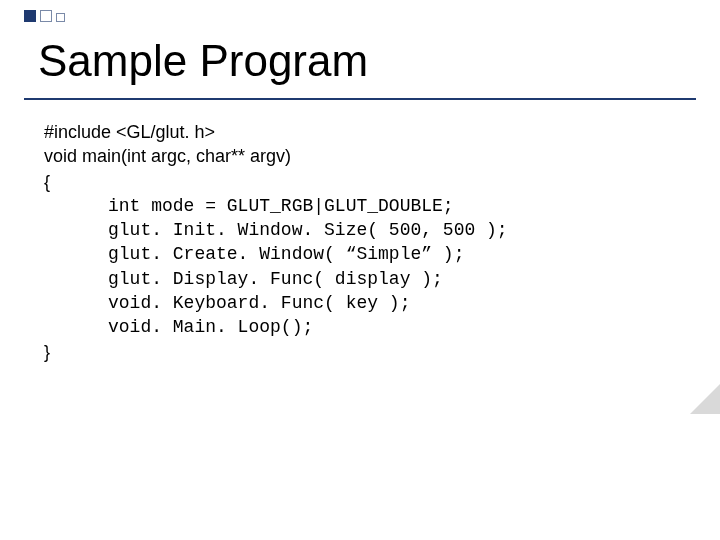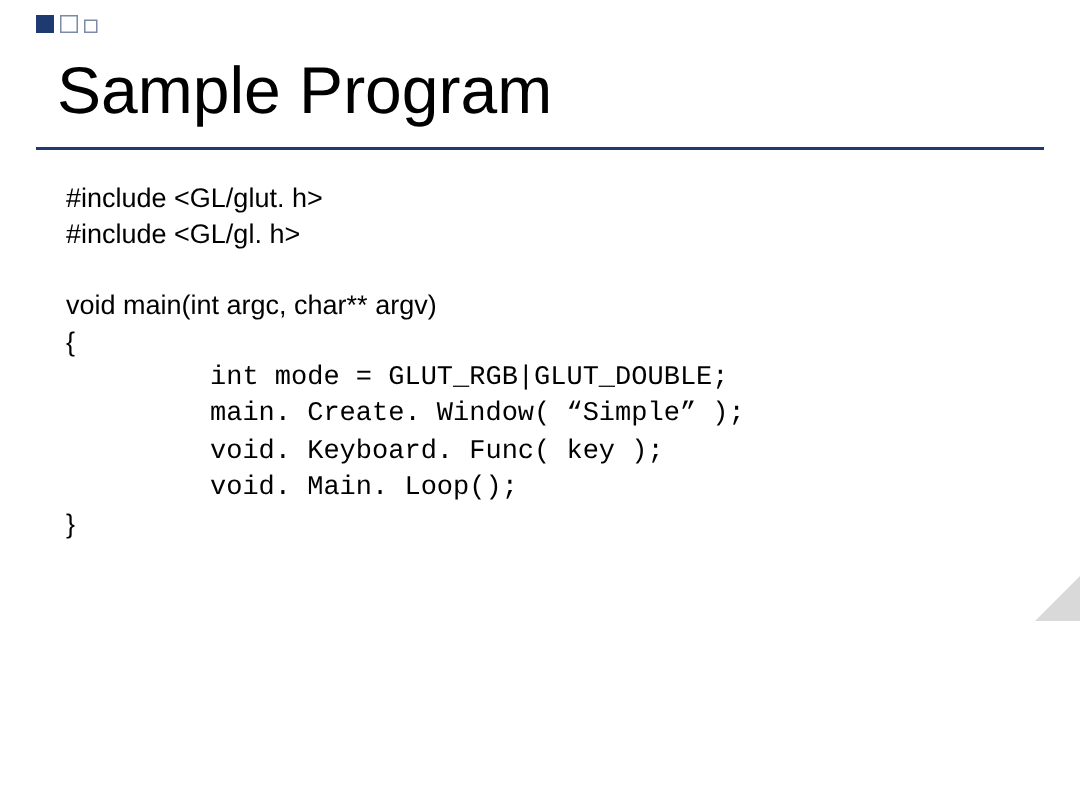--- a/index.html
+++ b/index.html
@@ -62,32 +62,31 @@
   .body {
     position: absolute;
     top: 120px;
     left: 44px;
     right: 44px;
     font-family: Verdana, Geneva, sans-serif;
     font-size: 18px;
     line-height: 1.35;
   }
   .body .includes {
-    margin-bottom: 22px;
   }
   .body .sig {
     margin-bottom: 1px;
   }
   .body .brace {
     margin: 0;
   }
   .body .stmt {
     font-family: "Courier New", Courier, monospace;
     font-size: 18px;
-    margin-left: 96px;
+    margin-left: 64px;
     white-space: pre;
   }
   .corner {
     position: absolute;
     right: 0;
     bottom: 0;
     width: 0;
     height: 0;
     border-right: 30px solid #d9d9d9;
     border-top: 30px solid transparent;
@@ -105,28 +104,29 @@
   </div>
 
   <div class="title">Sample Program</div>
 
   <div class="rule"></div>
 
   <div class="body">
 
     <div class="includes">
       <div>#include &lt;GL/glut. h&gt;</div>
-      <div>#include &lt;GL/gl. h&gt;</div>
     </div>
 
     <div class="sig">void main(int argc, char** argv)</div>
     <div class="brace">{</div>
 
     <div class="stmt">int mode = GLUT_RGB|GLUT_DOUBLE; </div>
-    <div class="stmt">main. Create. Window( “Simple” );</div>
+    <div class="stmt">glut. Init. Window. Size( 500, 500 );</div>
+    <div class="stmt">glut. Create. Window( “Simple” );</div>
+    <div class="stmt">glut. Display. Func( display ); </div>
     <div class="stmt">void. Keyboard. Func( key );</div>
     <div class="stmt">void. Main. Loop();</div>
 
     <div class="brace">}</div>
 
   </div>
 
   <div class="corner"></div>
 
 </div>

